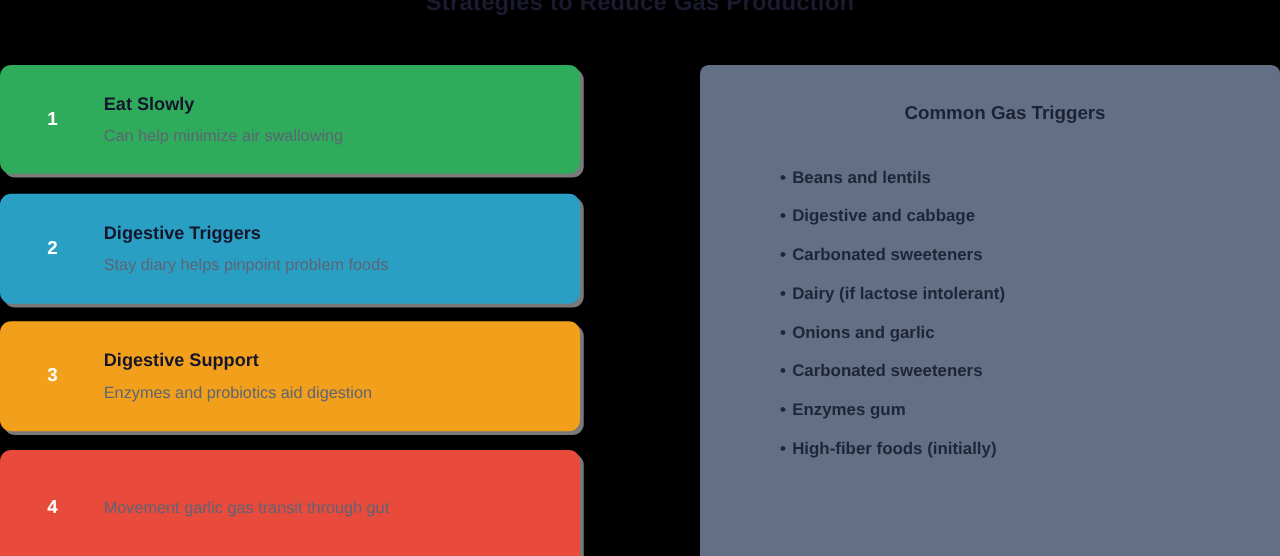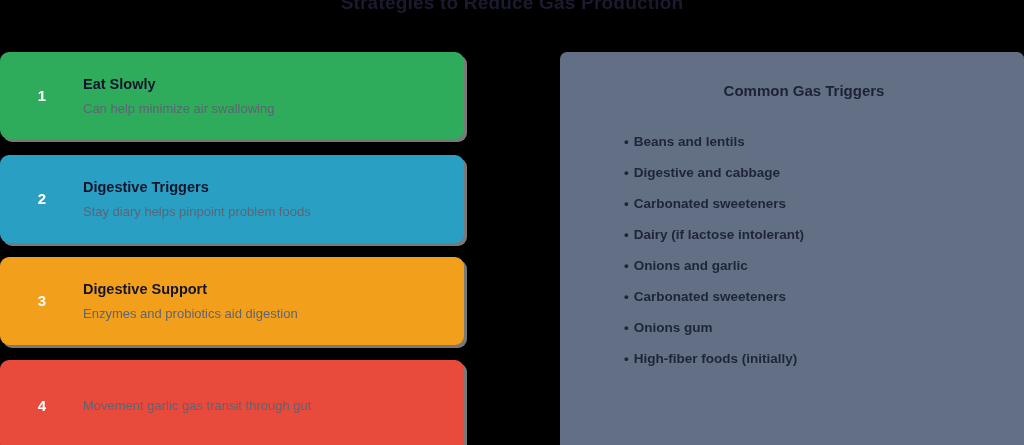--- a/index.html
+++ b/index.html
@@ -172,16 +172,16 @@
 
 <div id="triggers-panel" style="background: rgb(99, 111, 133);">
   <div id="triggers-heading">Common Gas Triggers</div>
   <ul id="triggers-list">
     <li><span class="bullet-dot">•</span><span>Beans and lentils</span></li>
     <li><span class="bullet-dot">•</span><span>Digestive and cabbage</span></li>
     <li><span class="bullet-dot">•</span><span>Carbonated sweeteners</span></li>
     <li><span class="bullet-dot">•</span><span>Dairy (if lactose intolerant)</span></li>
     <li><span class="bullet-dot">•</span><span>Onions and garlic</span></li>
     <li><span class="bullet-dot">•</span><span>Carbonated sweeteners</span></li>
-    <li><span class="bullet-dot">•</span><span>Onions gum</span></li>
+    <li><span class="bullet-dot">•</span><span>Enzymes gum</span></li>
     <li><span class="bullet-dot">•</span><span>High-fiber foods (initially)</span></li>
   </ul>
 </div>
 
 </body></html>

